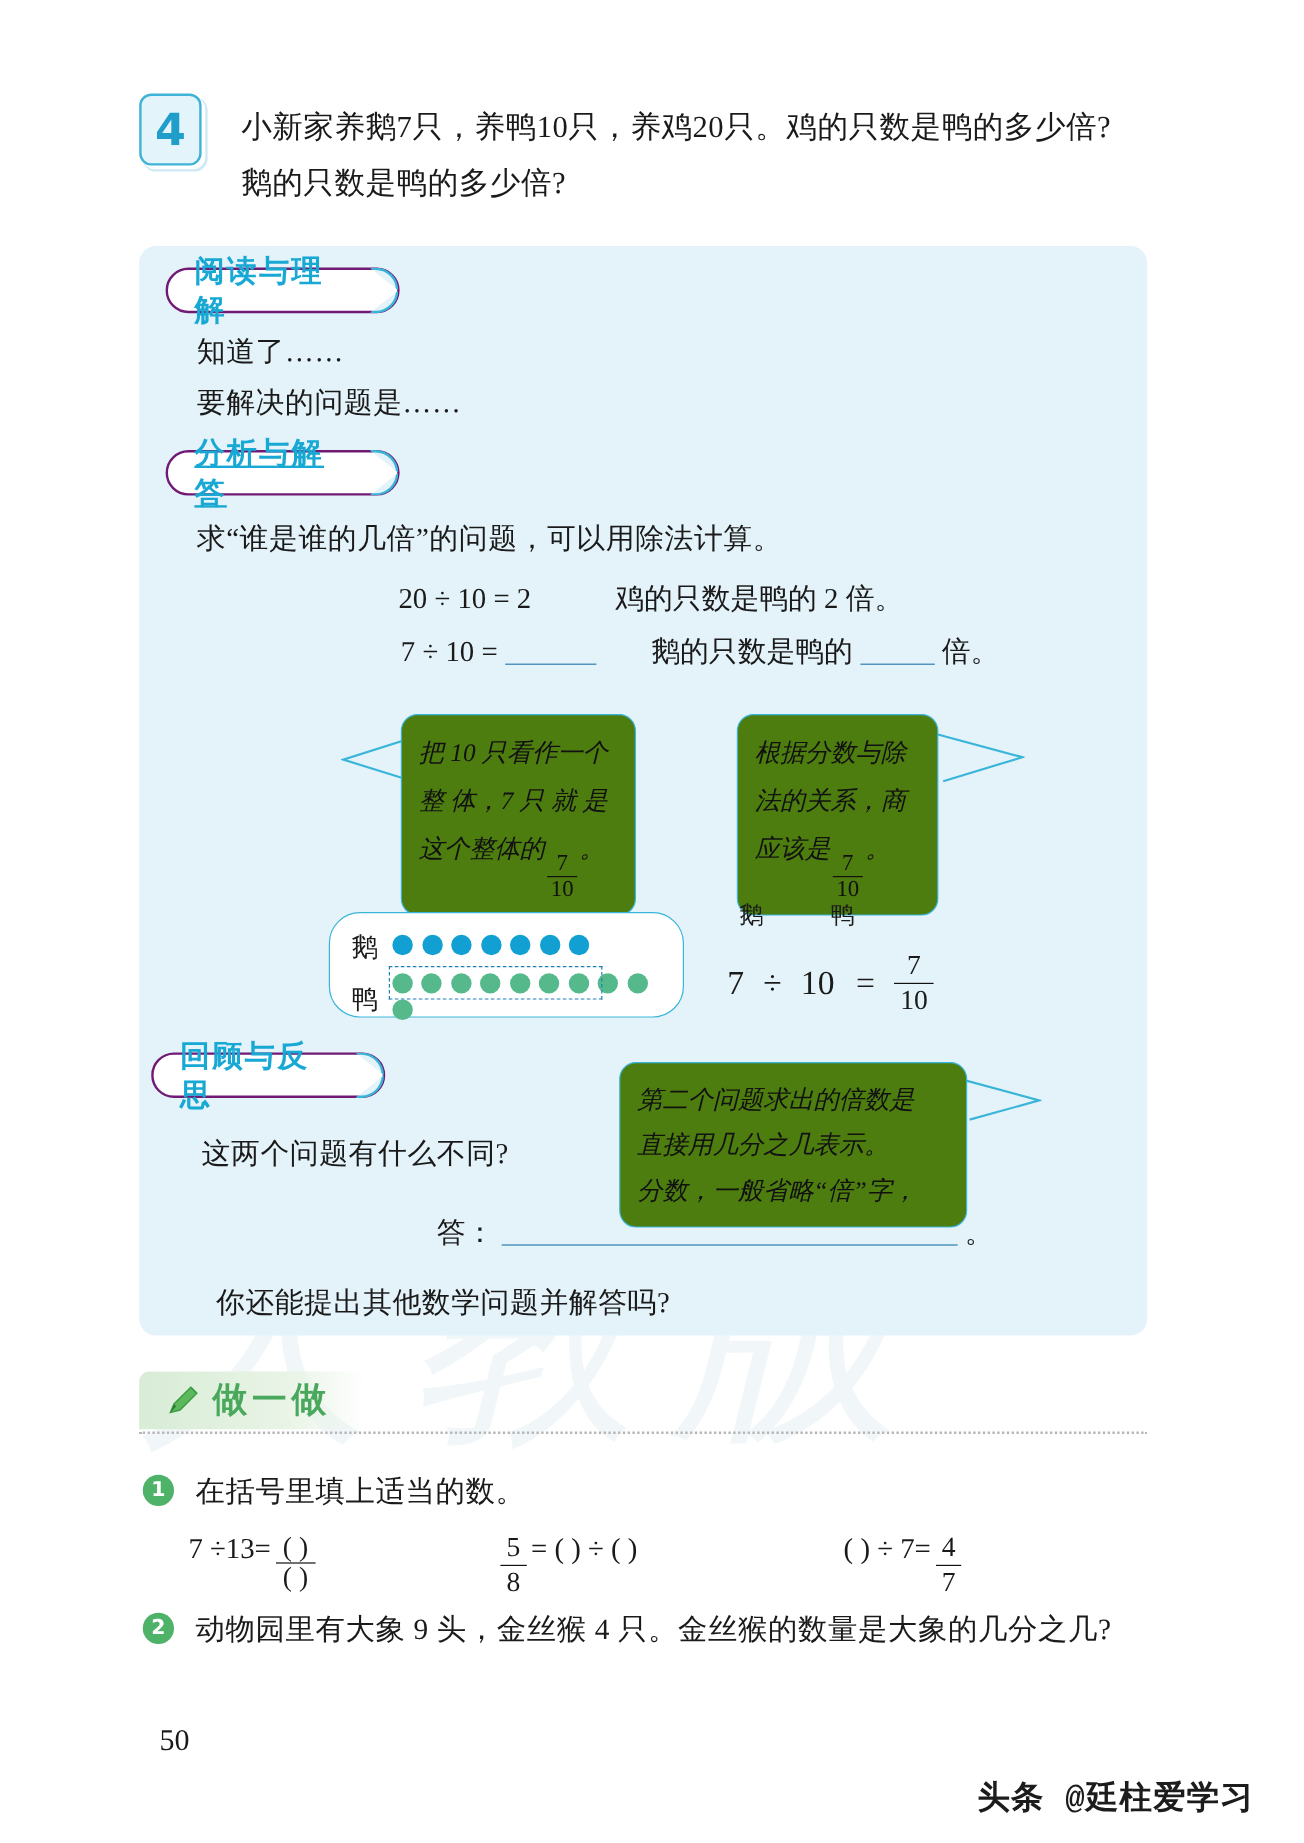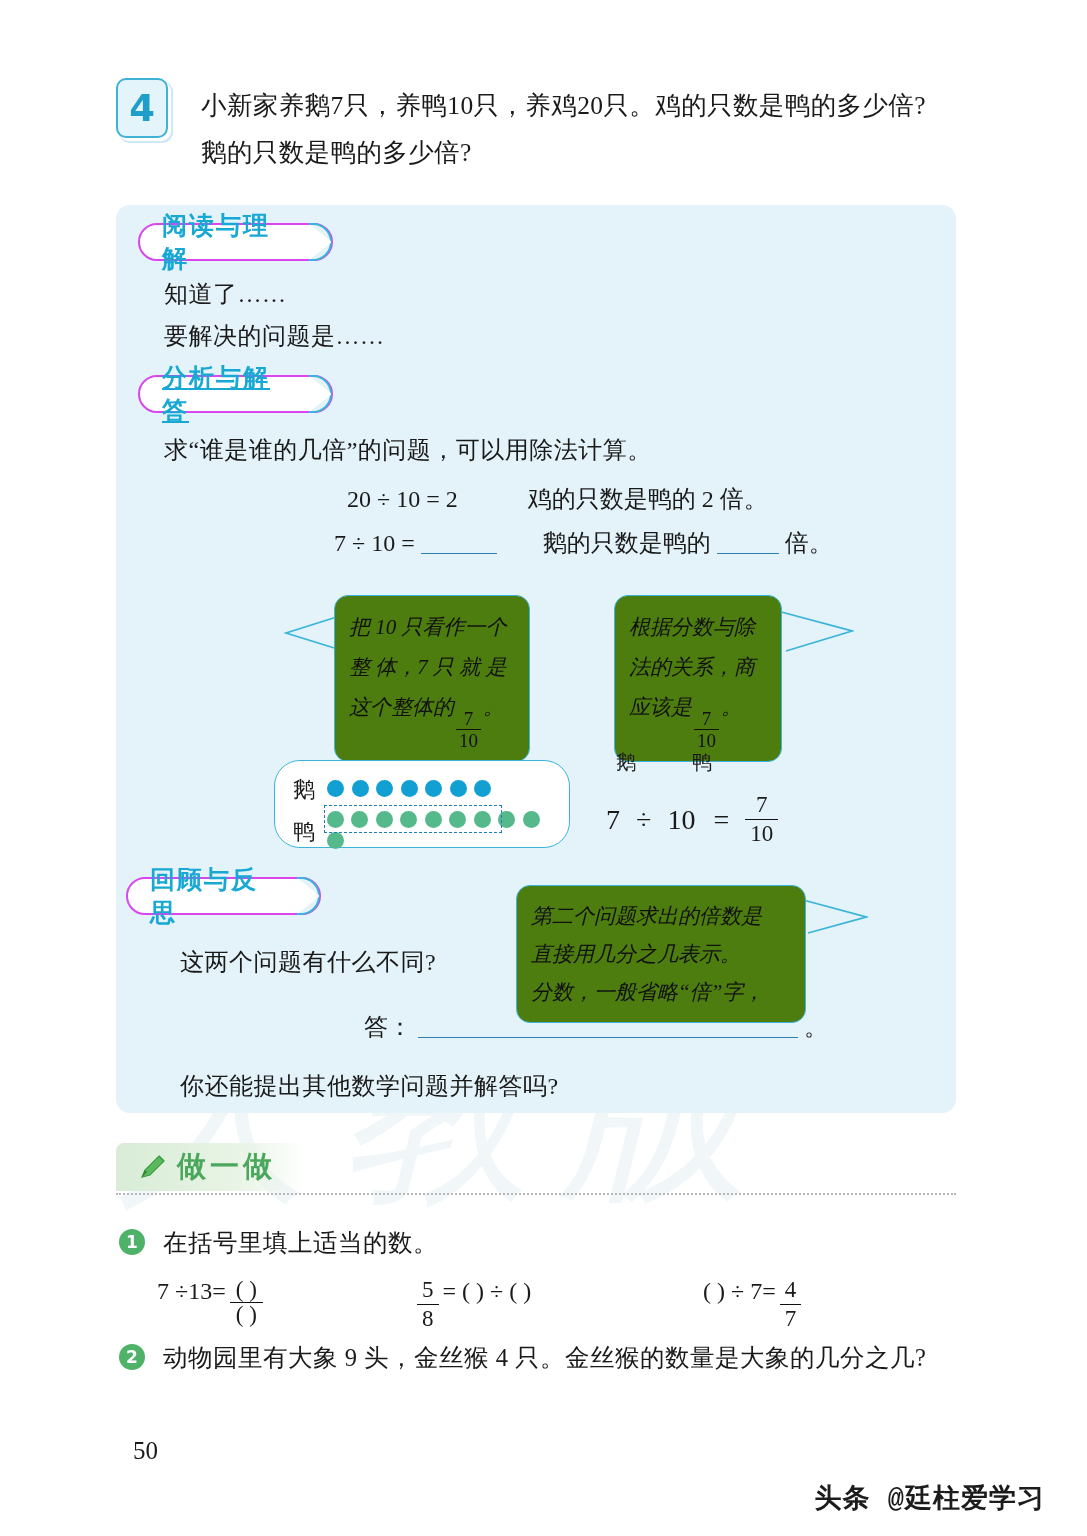--- a/index.html
+++ b/index.html
@@ -83,21 +83,21 @@
     background: #e4f3fa;
     border-radius: 14px;
   }
   .panel-inner { position: absolute; inset: 0; }
 
   
   .banner {
     position: absolute;
     height: 38px;
     background: #ffffff;
-    border: 2px solid #d946ef;
+    border: 2px solid #701a75;
     border-radius: 19px;
     display: flex; align-items: center;
     padding: 0 40px 0 22px;
     color: #18a8d4;
     font-size: 25px;
     font-weight: bold;
     font-family: "DejaVu Sans", sans-serif;
     letter-spacing: 2px;
     box-sizing: border-box;
   }
@@ -286,21 +286,21 @@
 
       <div class="ptext" style="left:48px; top:72px;">知道了……</div>
       <div class="ptext" style="left:48px; top:114px;">要解决的问题是……</div>
 
       <div class="banner" style="left:22px; top:170px; width:195px;text-decoration:underline;">
         <span>分析与解答</span>
       </div>
 
       <div class="ptext" style="left:48px; top:228px;">求“谁是谁的几倍”的问题，可以用除法计算。</div>
 
-      <div class="eqrow" style="left:231px; top:278px;">
+      <div class="eqrow" style="left:216px; top:278px;">
         <span>20 ÷ 10 = 2</span>
         <span style="display:inline-block;width:58px;"></span>
         <span>鸡的只数是鸭的 2 倍。</span>
       </div>
 
       <div class="eqrow" style="left:218px; top:322px;">
         <span>7 ÷ 10 = </span>
         <span class="blank-line" style="width:76px;"></span>
         <span style="display:inline-block;width:34px;"></span>
         <span>鹅的只数是鸭的</span>
@@ -374,21 +374,21 @@
 
       <svg class="tail" style="left:672px; top:688px; width:80px; height:60px;" viewBox="0 0 80 60">
         <path d="M4 4 L78 24 L20 40" fill="none" stroke="#3ab5d9" stroke-width="1.8"></path>
       </svg>
       <div class="bubble" style="left:400px; top:680px; width:290px; line-height:38px;">
         <span class="bubble-line">第二个问题求出的倍数是</span>
         <span class="bubble-line">直接用几分之几表示。</span>
         <span class="bubble-line">分数，一般省略“倍”字，</span>
       </div>
 
-      <div class="ptext" style="left:64px; top:740px;">这两个问题有什么不同?</div>
+      <div class="ptext" style="left:52px; top:740px;">这两个问题有什么不同?</div>
 
       <div class="eqrow" style="left:248px; top:806px;">
         <span>答：</span>
         <span class="blank-line" style="width:380px;"></span>
         <span>。</span>
       </div>
 
       <div class="ptext" style="left:64px; top:852px;margin-top:12px;">你还能提出其他数学问题并解答吗?</div>
 
     </div>

